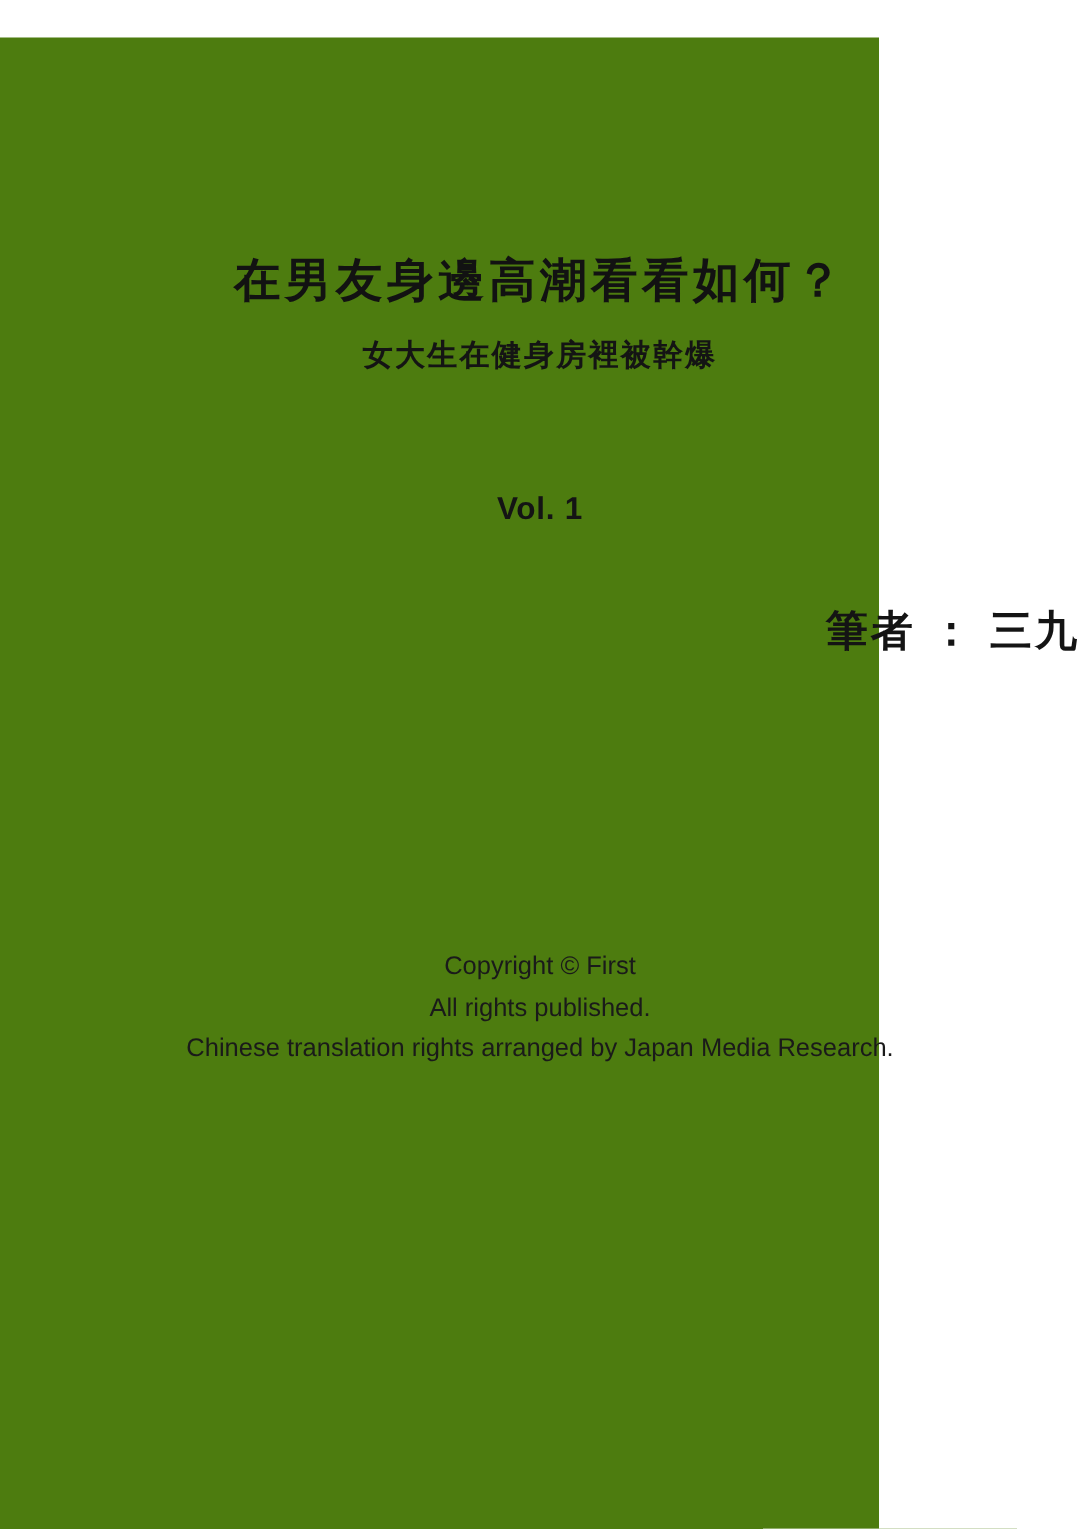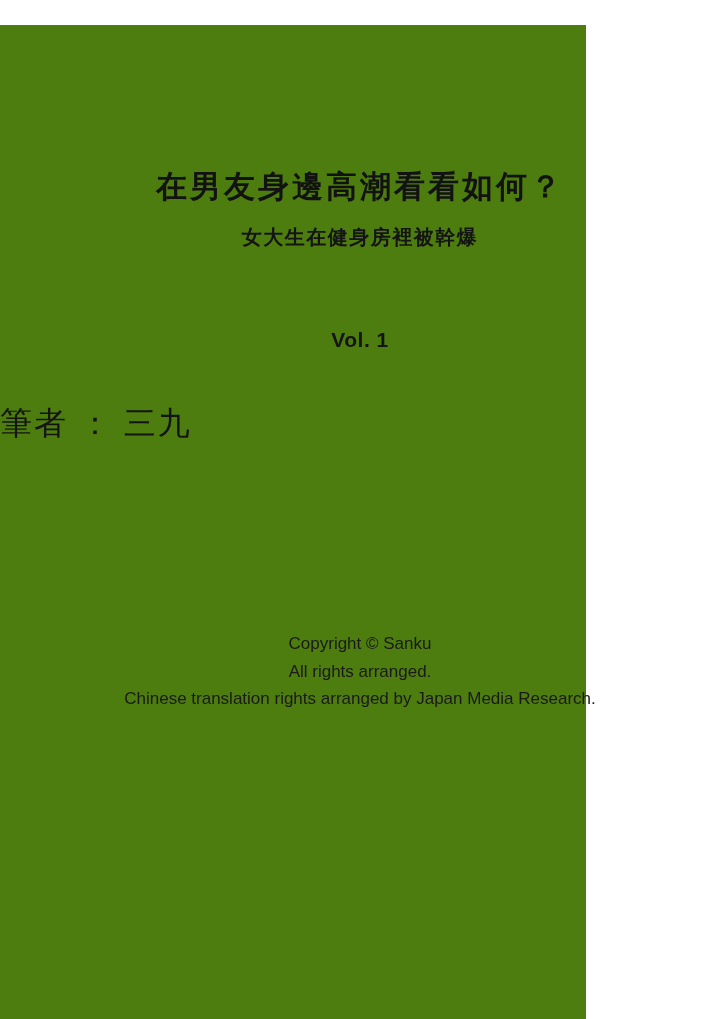--- a/index.html
+++ b/index.html
@@ -54,23 +54,23 @@
     font-size: 21px;
     font-weight: 700;
     color: #141414;
     letter-spacing: 0.5px;
   }
   .author {
     position: absolute;
     top: 377px;
     left: 0;
     width: 720px;
-    text-align: left;
-    font-size: 32px;
-    font-weight: 400;
+    text-align: right;
+    font-size: 28px;
+    font-weight: 700;
     color: #141414;
     letter-spacing: 2px;
   }
   .copyright {
     position: absolute;
     top: 605px;
     left: 0;
     width: 720px;
     text-align: center;
     font-size: 17px;
@@ -89,18 +89,18 @@
   <div class="title-block">
     <h1 class="main-title">在男友身邊高潮看看如何？</h1>
     <h2 class="sub-title">女大生在健身房裡被幹爆</h2>
   </div>
 
   <div class="volume">Vol. 1</div>
 
   <div class="author">筆者 ： 三九</div>
 
   <div class="copyright">
-    <div>Copyright © Sanku</div>
-    <div>All rights arranged.</div>
+    <div>Copyright © First</div>
+    <div>All rights published.</div>
     <div>Chinese translation rights arranged by Japan Media Research.</div>
   </div>
 
 </div>
 
 </body></html>

